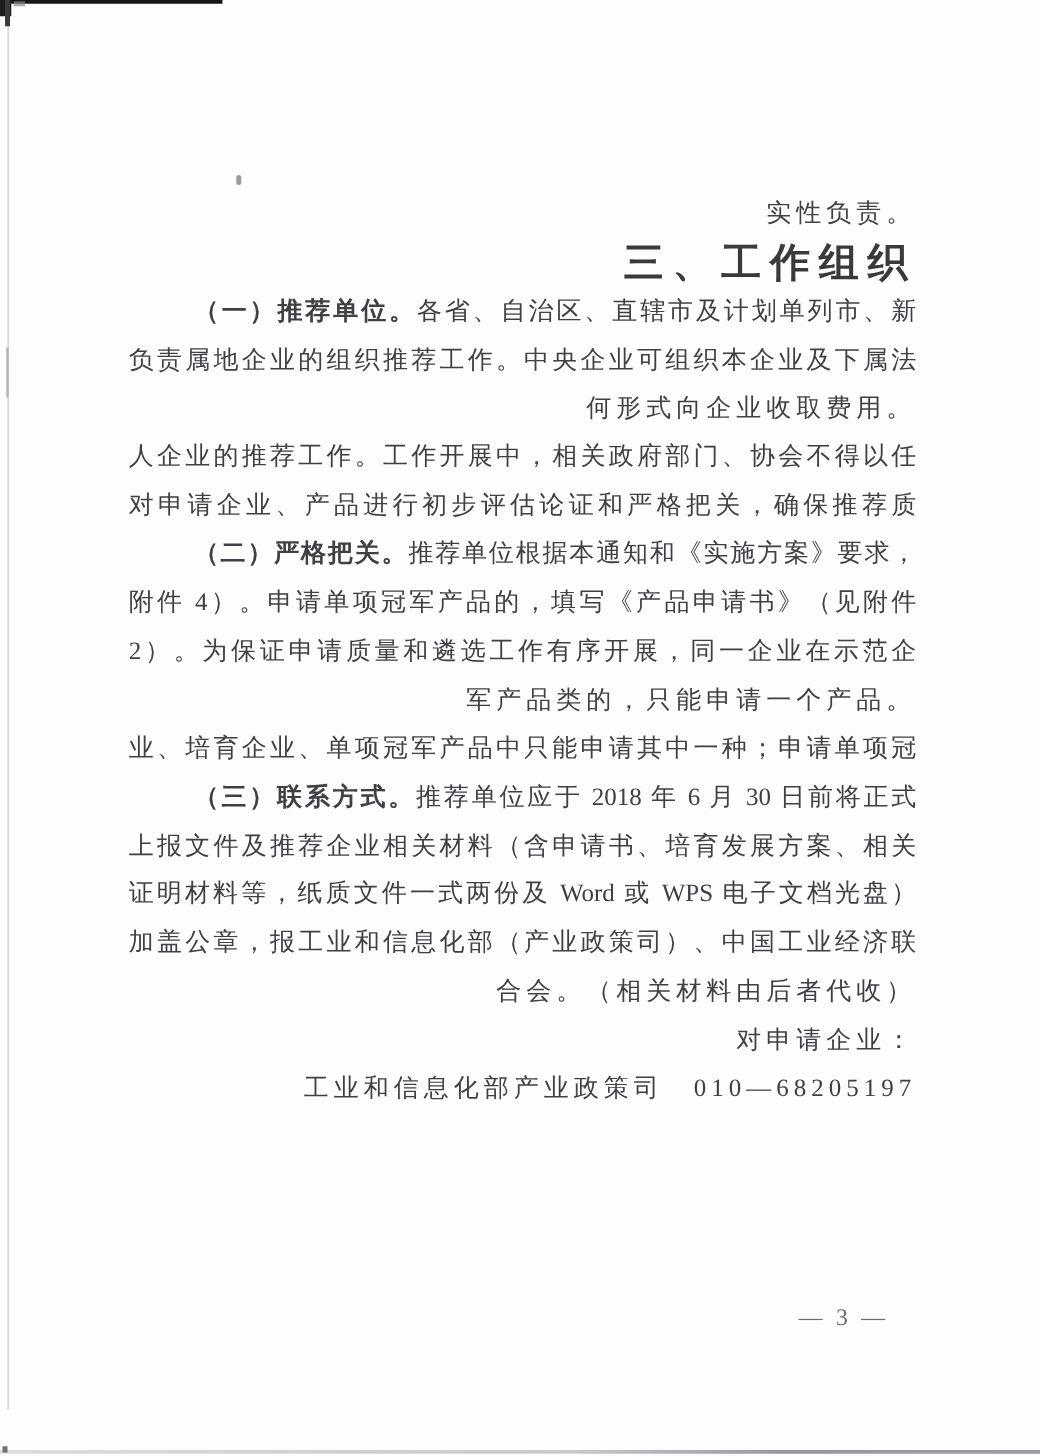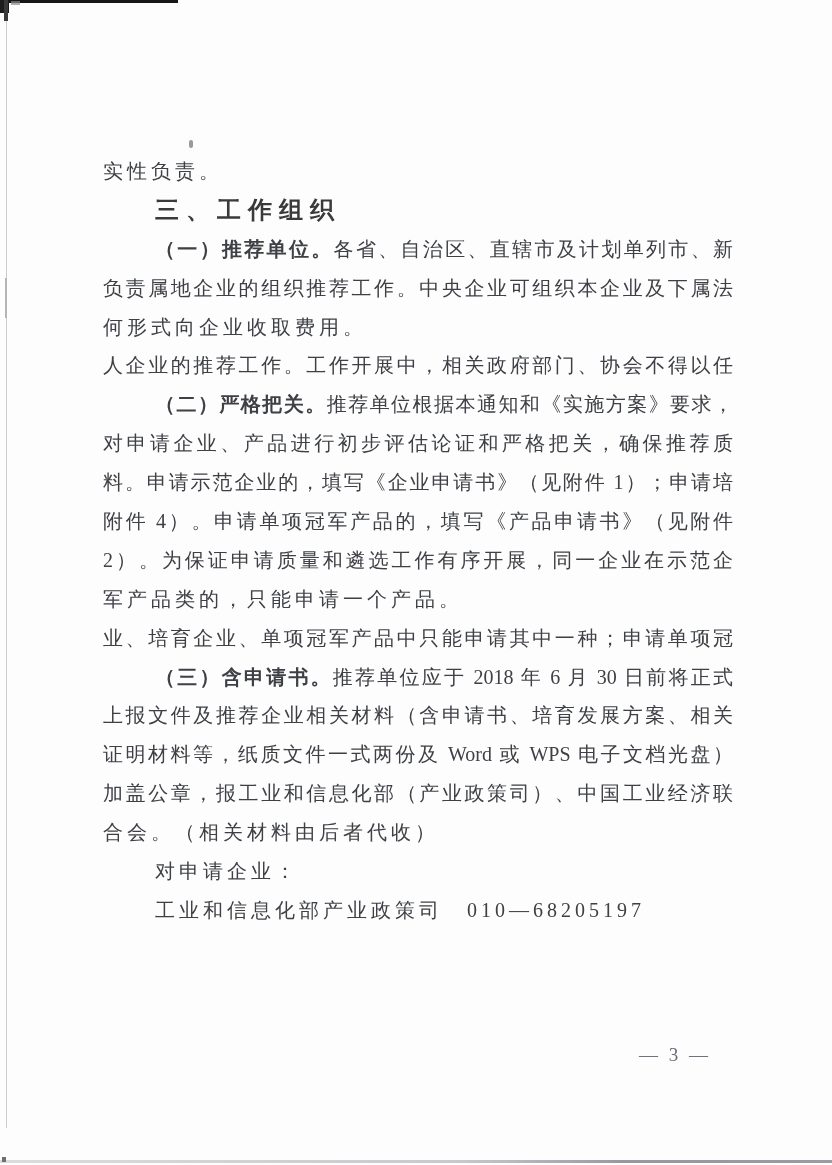--- a/index.html
+++ b/index.html
@@ -15,33 +15,34 @@
     position:absolute;
     left:103px; top:152px; width:630px;
     color:#3e4045;
   }
   .line {
     height:38.9px; line-height:38.9px;
     font-size:20px;
     letter-spacing:4px;
     white-space:nowrap;
     overflow:visible;
+    text-align:right;
   }
   .line.justify {
     white-space:normal;
     letter-spacing:0;
     text-align:justify;
     text-align-last:justify;
     overflow:hidden;
   }
   .line.indent { padding-left:52px; }
   .line.heading {
     font-family:"Liberation Sans","DejaVu Sans",sans-serif;
     font-weight:bold;
-    font-size:24px;
+    font-size:32px;
     letter-spacing:7px;
     color:#3a3a3c;
   }
   .bold { font-weight:bold; }
   
   .pageno {
     position:absolute;
     left:630px; top:1044px; width:90px;
     text-align:center;
     font-size:19px;
@@ -76,28 +77,27 @@
   <div class="art art-bottom-dot"></div>
   <div class="art art-speck"></div>
 
   <div class="doc">
       <div class="line"><span>实性负责。</span></div>
       <div class="line indent heading"><span class="bold">三、工作组织</span></div>
       <div class="line justify indent"><span class="bold">（一）推荐单位。</span><span>各省、自治区、直辖市及计划单列市、新</span></div>
       <div class="line justify"><span>负责属地企业的组织推荐工作。中央企业可组织本企业及下属法</span></div>
       <div class="line"><span>何形式向企业收取费用。</span></div>
       <div class="line justify"><span>人企业的推荐工作。工作开展中，相关政府部门、协会不得以任</span></div>
+      <div class="line justify"><span>对申请企业、产品进行初步评估论证和严格把关，确保推荐质</span></div>
       <div class="line justify indent"><span class="bold">（二）严格把关。</span><span>推荐单位根据本通知和《实施方案》要求，</span></div>
-      <div class="line justify"><span>对申请企业、产品进行初步评估论证和严格把关，确保推荐质</span></div>
-      <div class="line justify"><span>料。申请示范企业的，填写《企业申请书》（见附件 1）；申请培</span></div>
       <div class="line justify"><span>附件 4）。申请单项冠军产品的，填写《产品申请书》（见附件</span></div>
       <div class="line justify"><span>2）。为保证申请质量和遴选工作有序开展，同一企业在示范企</span></div>
       <div class="line"><span>军产品类的，只能申请一个产品。</span></div>
       <div class="line justify"><span>业、培育企业、单项冠军产品中只能申请其中一种；申请单项冠</span></div>
-      <div class="line justify indent"><span class="bold">（三）含申请书。</span><span>推荐单位应于 2018 年 6 月 30 日前将正式</span></div>
+      <div class="line justify indent"><span class="bold">（三）联系方式。</span><span>推荐单位应于 2018 年 6 月 30 日前将正式</span></div>
       <div class="line justify"><span>上报文件及推荐企业相关材料（含申请书、培育发展方案、相关</span></div>
       <div class="line justify"><span>证明材料等，纸质文件一式两份及 Word 或 WPS 电子文档光盘）</span></div>
       <div class="line justify"><span>加盖公章，报工业和信息化部（产业政策司）、中国工业经济联</span></div>
       <div class="line"><span>合会。（相关材料由后者代收）</span></div>
       <div class="line indent"><span>对申请企业：</span></div>
       <div class="line indent"><span>工业和信息化部产业政策司　010—68205197</span></div>
     </div>
 
   <div class="pageno">— 3 —</div>
 

